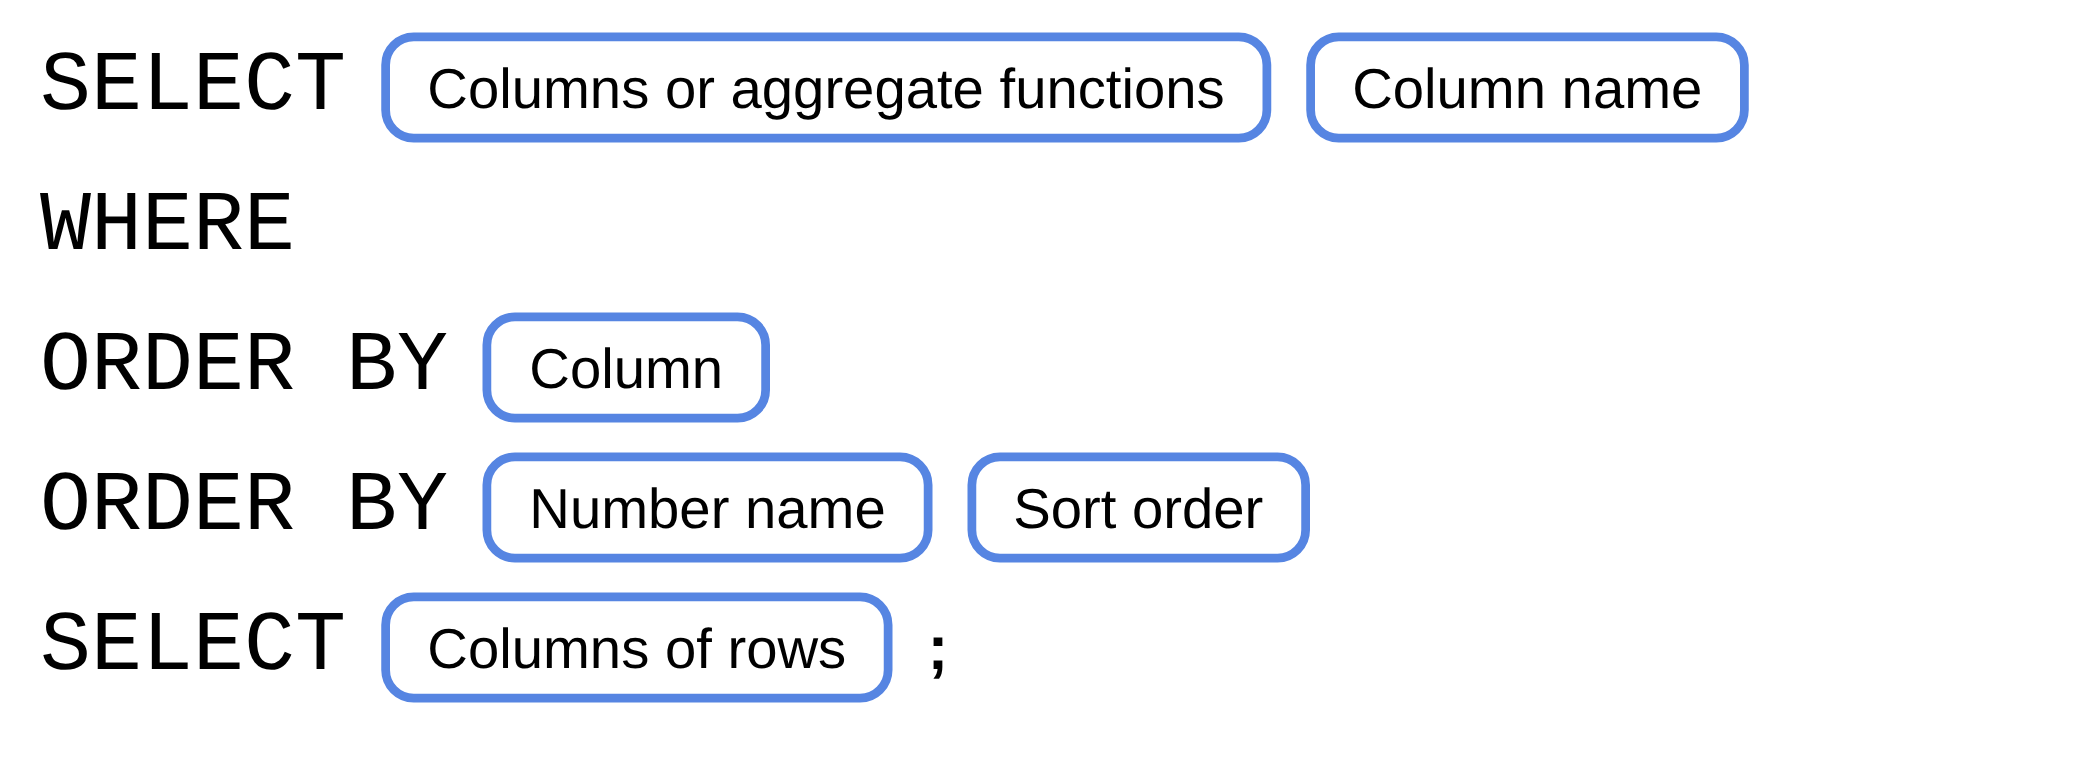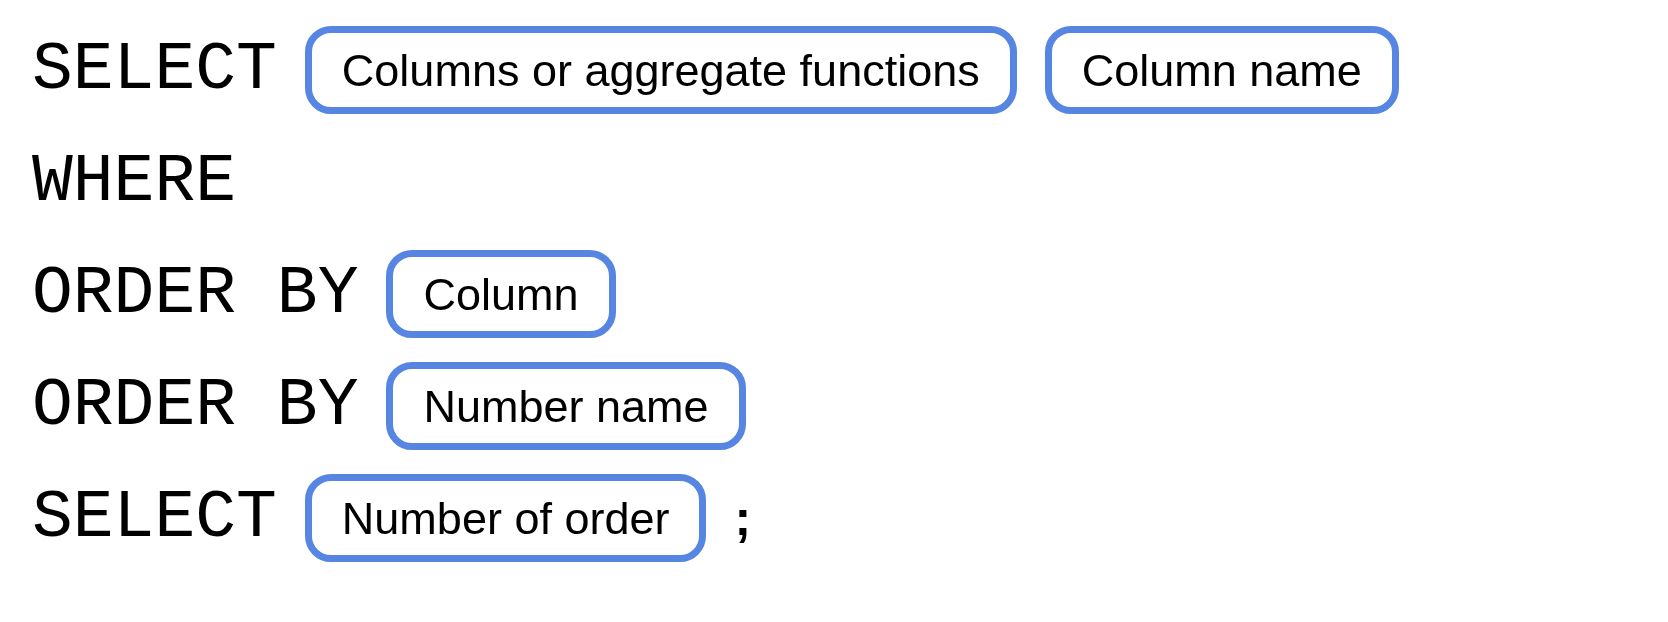--- a/index.html
+++ b/index.html
@@ -79,21 +79,24 @@
       <span class="kw">ORDER BY</span>
       <div class="box">
         <span class="box-label">Column</span>
       </div>
     </div>
     <div class="row">
       <span class="kw">ORDER BY</span>
       <div class="box">
         <span class="box-label">Number name</span>
       </div>
+      <div class="box">
+        <span class="box-label">Sort order</span>
+      </div>
     </div>
     <div class="row">
       <span class="kw">SELECT</span>
       <div class="box">
-        <span class="box-label">Number of order</span>
+        <span class="box-label">Columns of rows</span>
       </div>
       <span class="punct">;</span>
     </div>
   </div>
 
 </body></html>

